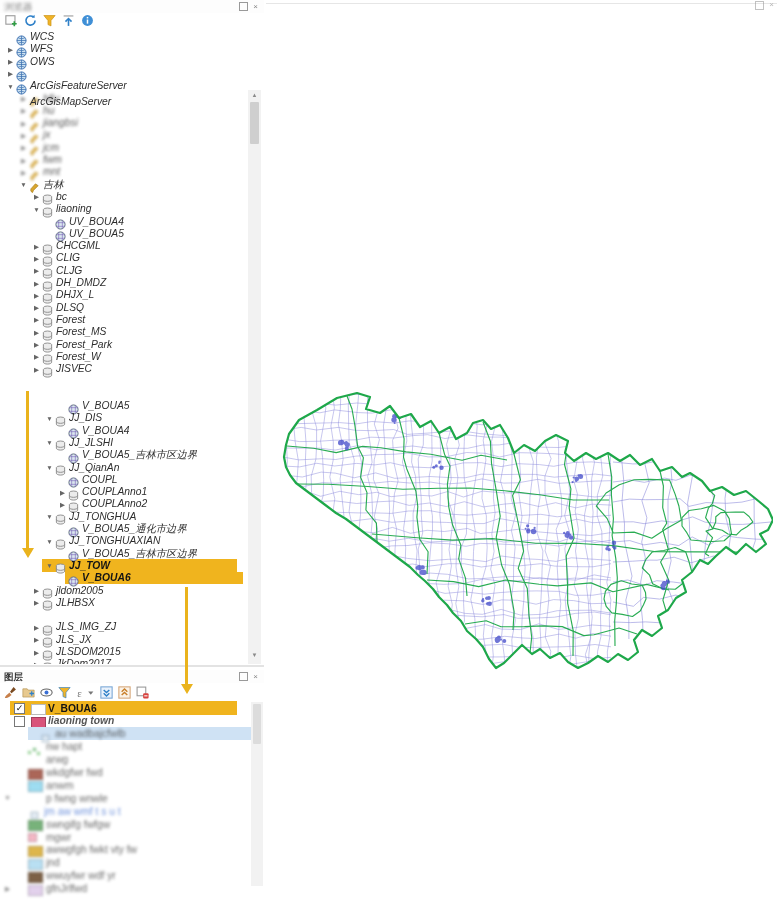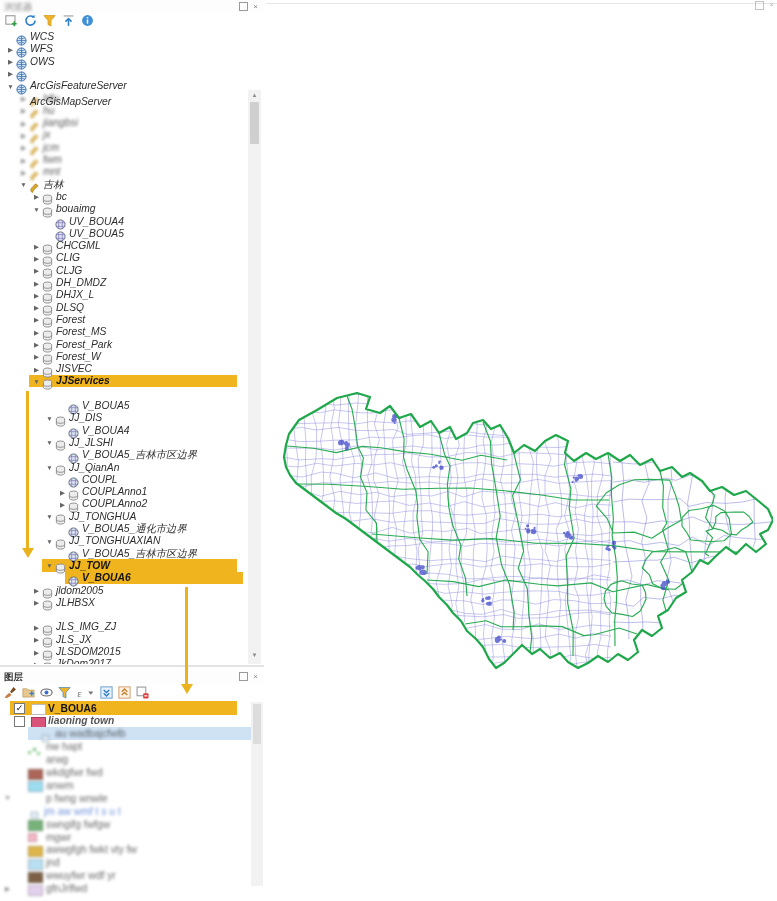--- a/index.html
+++ b/index.html
@@ -191,21 +191,21 @@
             </svg></span>
           <span class="tlabel" style="left: 56px;">bc</span>
         </div>
         <div class="trow" style="top: 172.2px;">
           <span class="exp" style="left: 32px;">▼</span>
           <span class="ticon" style="left: 42px;"><svg width="11" height="11" viewBox="0 0 12 12">
               <ellipse cx="6" cy="3" rx="4.5" ry="1.9" fill="#ececec" stroke="#8a8a8a"></ellipse>
               <path d="M1.5 3v6c0 1.1 2 2 4.5 2s4.5-.9 4.5-2V3" fill="#ececec" stroke="#8a8a8a"></path>
               <path d="M1.5 6c0 1.1 2 2 4.5 2s4.5-.9 4.5-2" fill="none" stroke="#8a8a8a"></path>
             </svg></span>
-          <span class="tlabel" style="left: 56px;">bouaimg</span>
+          <span class="tlabel" style="left: 56px;">liaoning</span>
         </div>
         <div class="trow" style="top: 184.5px;">
           <span class="ticon" style="left: 55px;"><svg width="11" height="11" viewBox="0 0 12 12">
               <circle cx="6" cy="6" r="5" fill="#dbe7f0" stroke="#5b6b7a"></circle>
               <path d="M1 4h10M1 8h10M4 1.3v9.4M8 1.3v9.4" stroke="#7d6ab8" stroke-width="0.7" fill="none"></path>
             </svg></span>
           <span class="tlabel" style="left: 69px;">UV_BOUA4</span>
         </div>
         <div class="trow" style="top: 196.8px;">
           <span class="ticon" style="left: 55px;"><svg width="11" height="11" viewBox="0 0 12 12">
@@ -305,30 +305,20 @@
           <span class="tlabel" style="left: 56px;">Forest_W</span>
         </div>
         <div class="trow" style="top: 332.1px;">
           <span class="exp" style="left: 32px;">▶</span>
           <span class="ticon" style="left: 42px;"><svg width="11" height="11" viewBox="0 0 12 12">
               <ellipse cx="6" cy="3" rx="4.5" ry="1.9" fill="#ececec" stroke="#8a8a8a"></ellipse>
               <path d="M1.5 3v6c0 1.1 2 2 4.5 2s4.5-.9 4.5-2V3" fill="#ececec" stroke="#8a8a8a"></path>
               <path d="M1.5 6c0 1.1 2 2 4.5 2s4.5-.9 4.5-2" fill="none" stroke="#8a8a8a"></path>
             </svg></span>
           <span class="tlabel" style="left: 56px;">JISVEC</span>
-        </div>
-        <div class="trow" style="top: 344.4px;">
-          <div class="hlbar" style="left: 29px; width: 208px;"></div>
-          <span class="exp" style="left: 32px;">▼</span>
-          <span class="ticon" style="left: 42px;"><svg width="11" height="11" viewBox="0 0 12 12">
-              <ellipse cx="6" cy="3" rx="4.5" ry="1.9" fill="#ececec" stroke="#8a8a8a"></ellipse>
-              <path d="M1.5 3v6c0 1.1 2 2 4.5 2s4.5-.9 4.5-2V3" fill="#ececec" stroke="#8a8a8a"></path>
-              <path d="M1.5 6c0 1.1 2 2 4.5 2s4.5-.9 4.5-2" fill="none" stroke="#8a8a8a"></path>
-            </svg></span>
-          <span class="tlabel hlt" style="left: 56px;">JJServices</span>
         </div>
         <div class="trow" style="top: 369px;">
           <span class="ticon" style="left: 68px;"><svg width="11" height="11" viewBox="0 0 12 12">
               <circle cx="6" cy="6" r="5" fill="#dbe7f0" stroke="#5b6b7a"></circle>
               <path d="M1 4h10M1 8h10M4 1.3v9.4M8 1.3v9.4" stroke="#7d6ab8" stroke-width="0.7" fill="none"></path>
             </svg></span>
           <span class="tlabel" style="left: 82px;">V_BOUA5</span>
         </div>
         <div class="trow" style="top: 381.3px;">
           <span class="exp" style="left: 45px;">▼</span>

